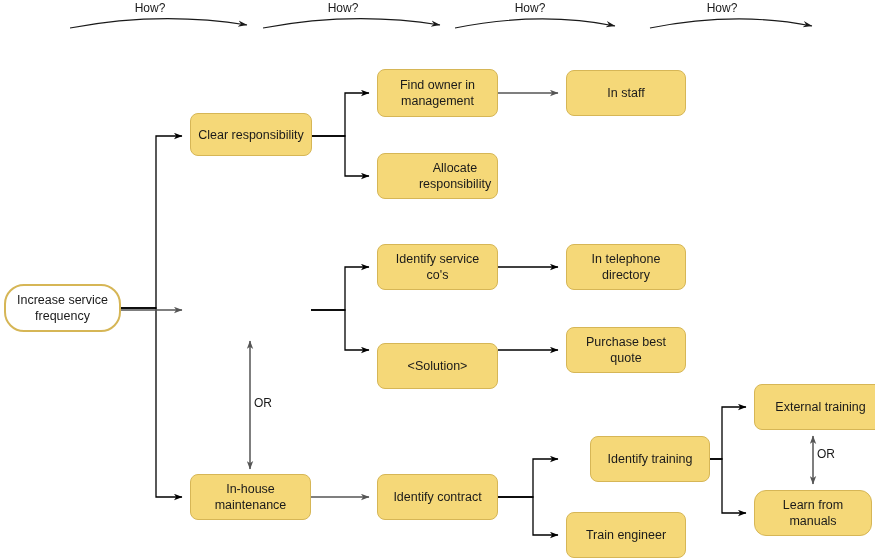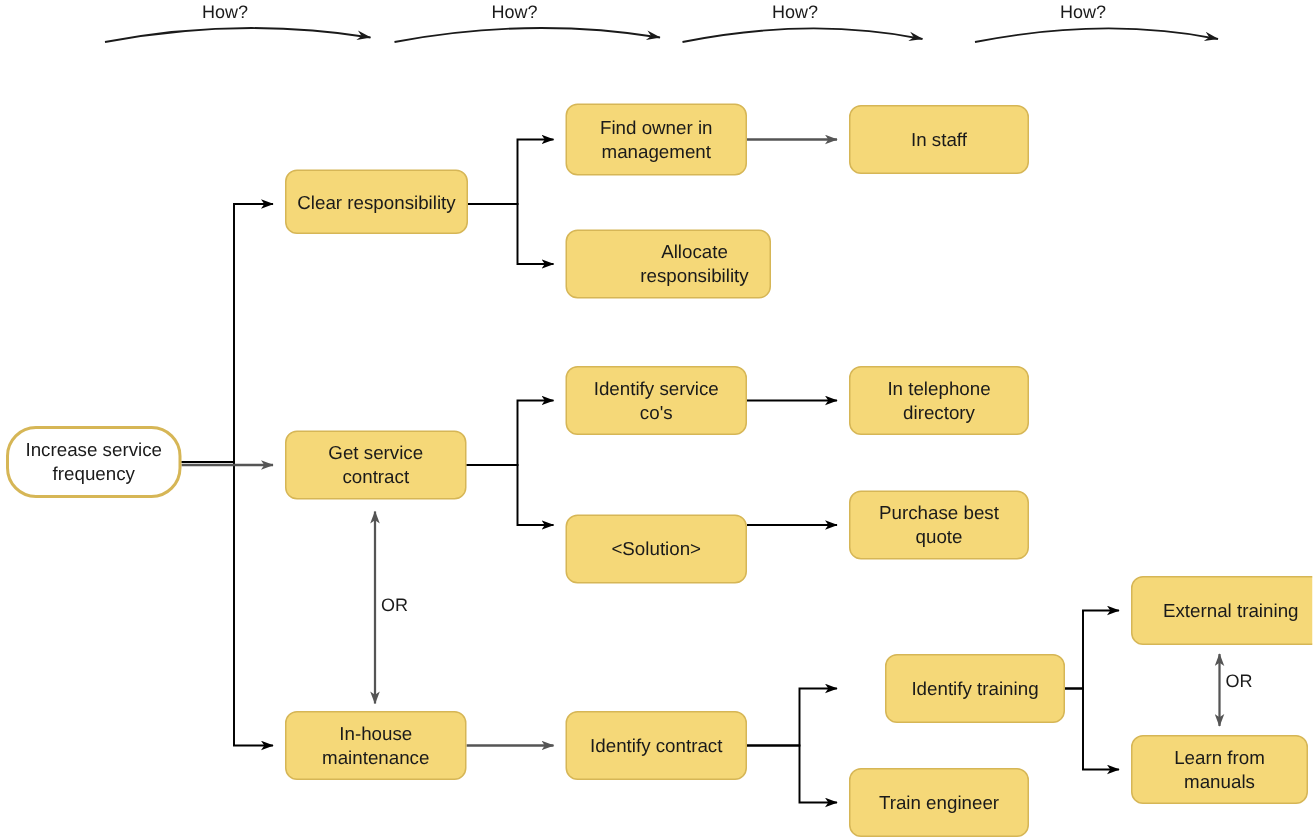--- a/index.html
+++ b/index.html
@@ -131,37 +131,36 @@
   <div class="edge-label" style="left:817px; top:447px;">OR</div>
 
   <div class="node root" style="left:4px; top:284px; width:117px; height:48px;border-radius:20px;">Increase service frequency</div>
 
   <div class="node" style="left:190px; top:113px; width:122px; height:43px;">Clear responsibility</div>
 
   <div class="node" style="left:377px; top:69px; width:121px; height:48px;">Find owner in management</div>
 
   <div class="node" style="left:566px; top:70px; width:120px; height:46px;">In staff</div>
 
-  <div class="node" style="left:377px; top:153px; width:137px; height:46px;padding-left:41px;">Allocate responsibility</div>
+  <div class="node" style="left:377px; top:153px; width:121px; height:46px;padding-left:41px;">Allocate responsibility</div>
 
-  <div class="node" style="left:190px; top:287px; width:121px; height:46px;">Get service contract</div>
 
   <div class="node" style="left:377px; top:244px; width:121px; height:46px;">Identify service co's</div>
 
   <div class="node" style="left:566px; top:244px; width:120px; height:46px;">In telephone directory</div>
 
   <div class="node" style="left:377px; top:327px; width:121px; height:46px;margin-top:16px;">&lt;Solution&gt;</div>
 
   <div class="node" style="left:566px; top:327px; width:120px; height:46px;">Purchase best quote</div>
 
   <div class="node" style="left:190px; top:474px; width:121px; height:46px;">In-house maintenance</div>
 
   <div class="node" style="left:377px; top:474px; width:121px; height:46px;">Identify contract</div>
 
   <div class="node" style="left:566px; top:436px; width:120px; height:46px;margin-left:24px;">Identify training</div>
 
   <div class="node" style="left:566px; top:512px; width:120px; height:46px;">Train engineer</div>
 
   <div class="node" style="left:754px; top:384px; width:133px; height:46px;">External training</div>
 
-  <div class="node" style="left:754px; top:490px; width:118px; height:46px;">Learn from manuals</div>
+  <div class="node" style="left:754px; top:490px; width:118px; height:46px;border-radius:12px;">Learn from manuals</div>
 
 </div>
 
 </body></html>

